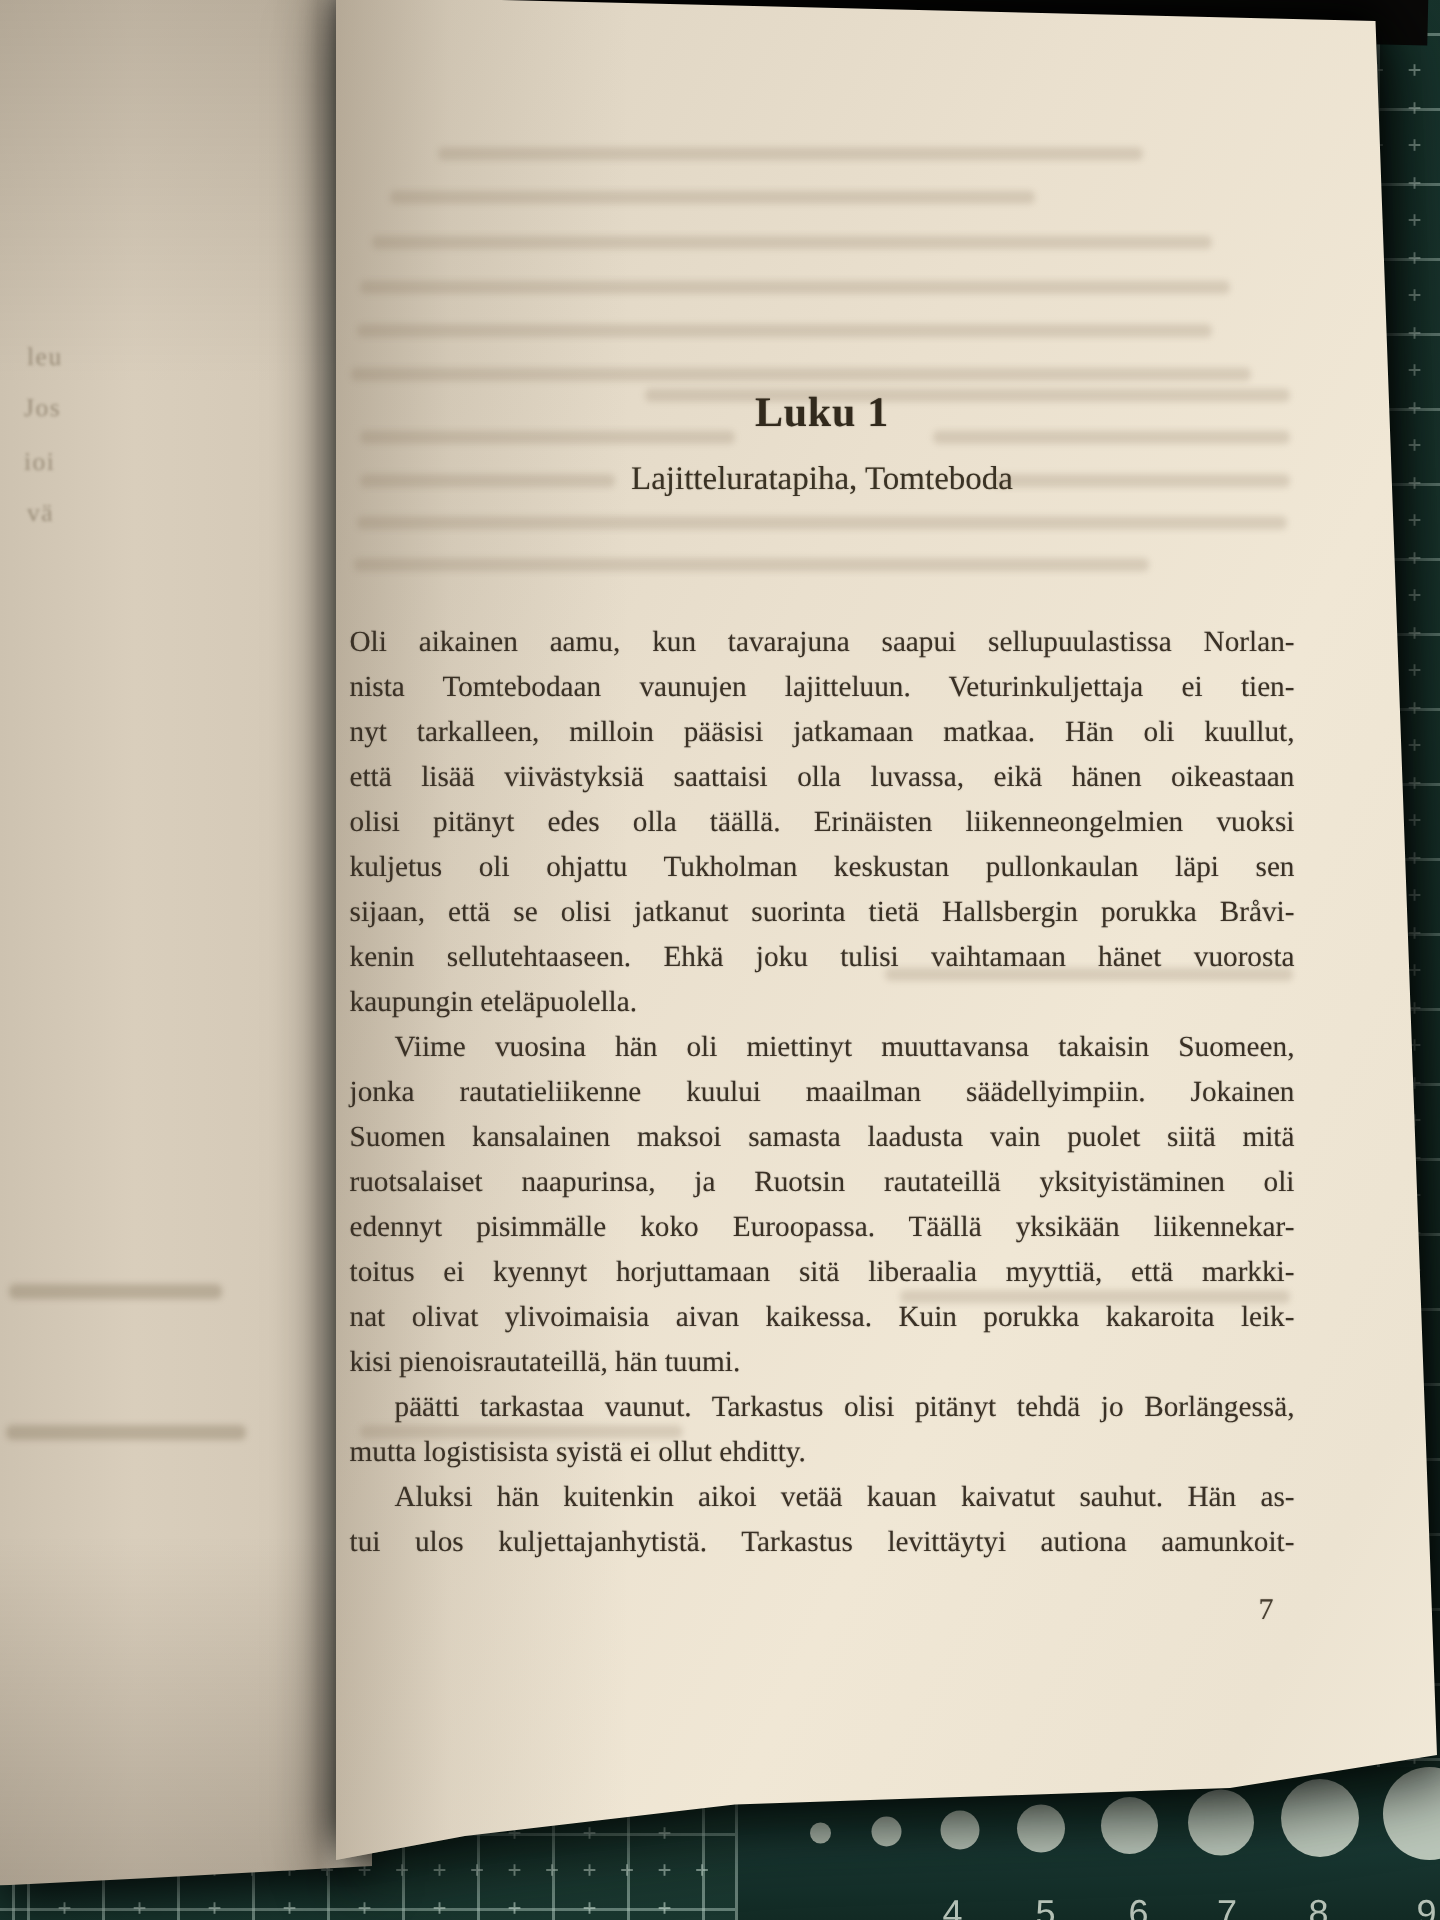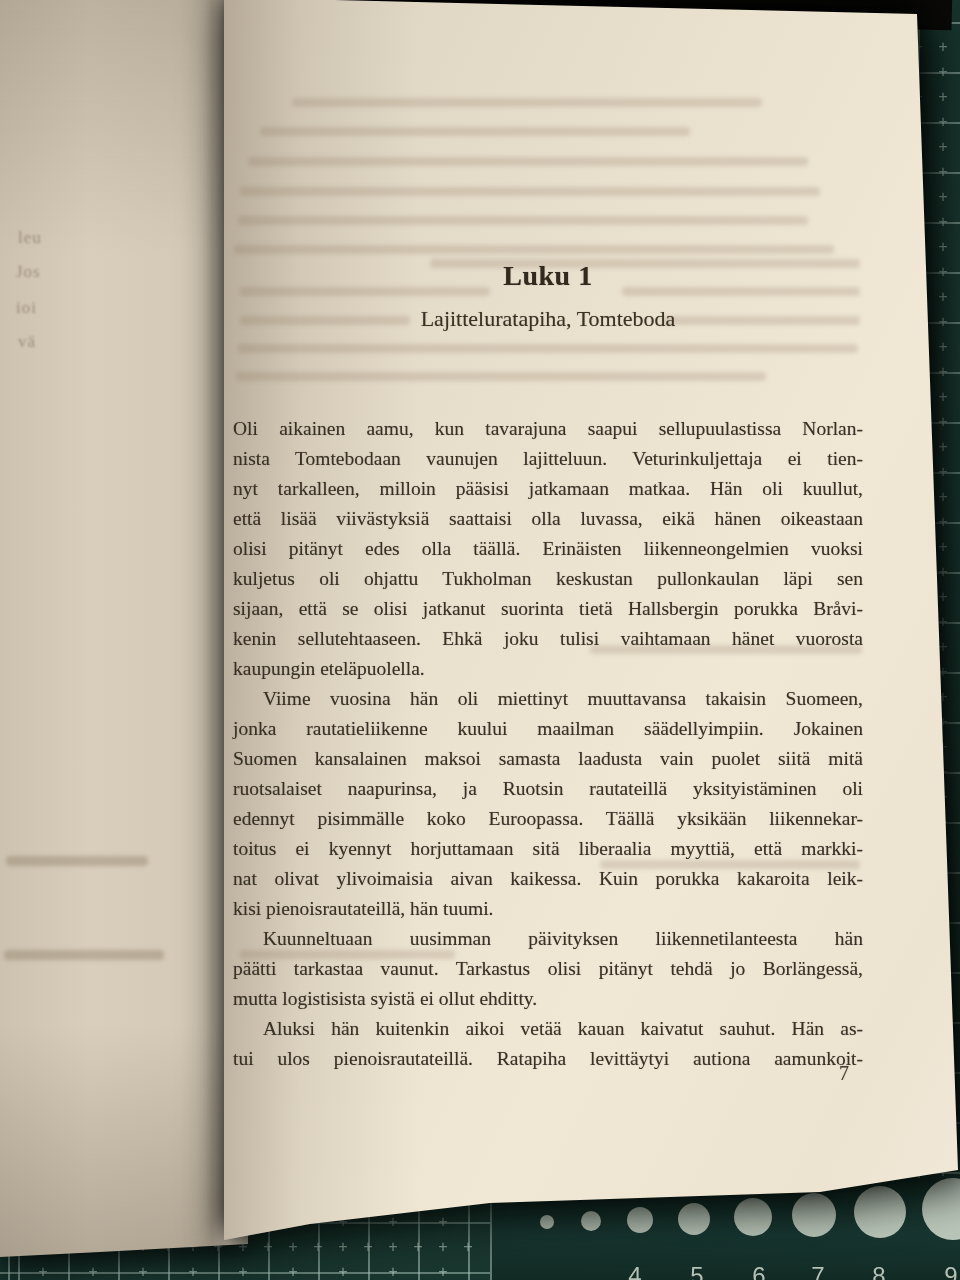--- a/index.html
+++ b/index.html
@@ -322,27 +322,26 @@
             <div class="line">Viime vuosina hän oli miettinyt muuttavansa takaisin Suomeen,</div>
             <div class="line">jonka rautatieliikenne kuului maailman säädellyimpiin. Jokainen</div>
             <div class="line">Suomen kansalainen maksoi samasta laadusta vain puolet siitä mitä</div>
             <div class="line">ruotsalaiset naapurinsa, ja Ruotsin rautateillä yksityistäminen oli</div>
             <div class="line">edennyt pisimmälle koko Euroopassa. Täällä yksikään liikennekar-</div>
             <div class="line">toitus ei kyennyt horjuttamaan sitä liberaalia myyttiä, että markki-</div>
             <div class="line">nat olivat ylivoimaisia aivan kaikessa. Kuin porukka kakaroita leik-</div>
             <div class="line flushlast">kisi pienoisrautateillä, hän tuumi.</div>
           </div>
           <div class="para indent">
-            <div class="line">Kuunneltuaan uusimman päivityksen liikennetilanteesta hän</div>
             <div class="line">päätti tarkastaa vaunut. Tarkastus olisi pitänyt tehdä jo Borlängessä,</div>
             <div class="line flushlast">mutta logistisista syistä ei ollut ehditty.</div>
           </div>
           <div class="para indent">
             <div class="line">Aluksi hän kuitenkin aikoi vetää kauan kaivatut sauhut. Hän as-</div>
-            <div class="line">tui ulos pienoisrautateillä. Ratapiha levittäytyi autiona aamunkoit-</div>
+            <div class="line">tui ulos kuljettajanhytistä. Tarkastus levittäytyi autiona aamunkoit-</div>
           </div>
         </div>
 
       <div id="page-number">7</div>
     </div>
   </div>
 
 </div>
 
 </body></html>

